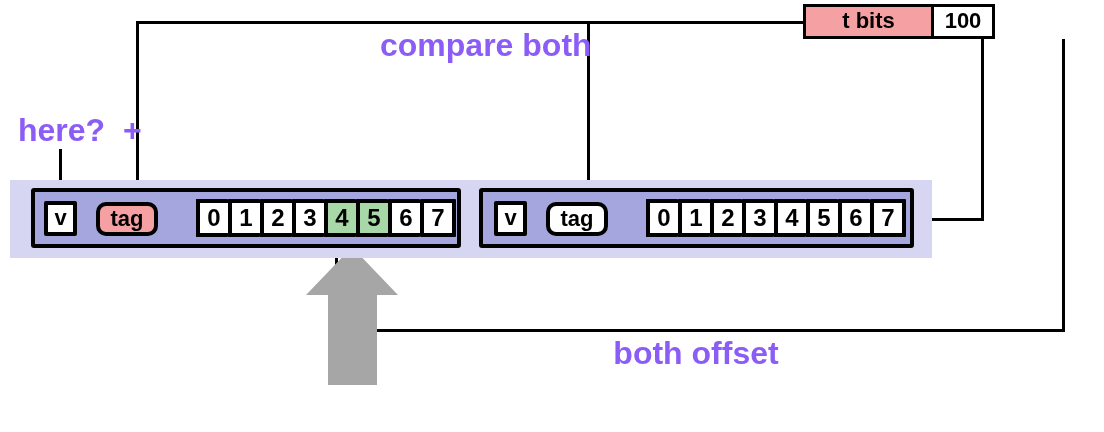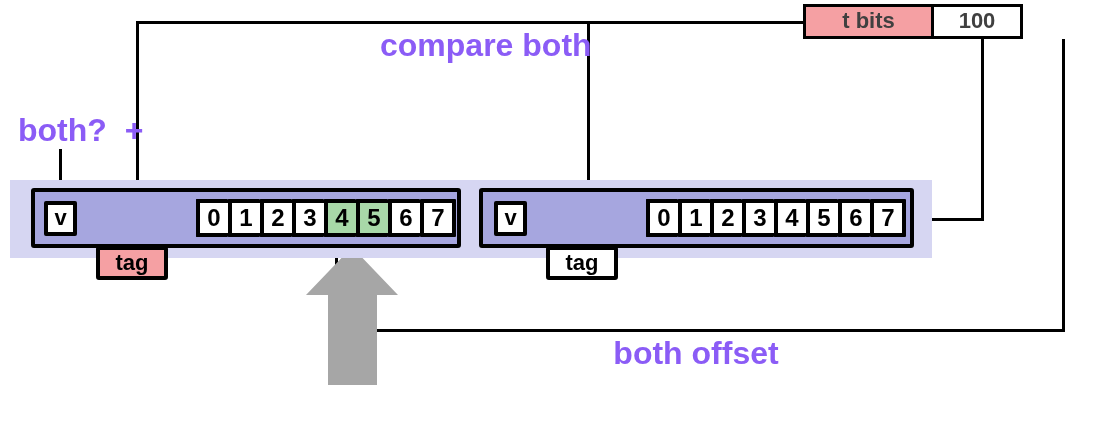--- a/index.html
+++ b/index.html
@@ -28,47 +28,47 @@
   }
   #set-left{left:31px;width:430px;}
   #set-right{left:479px;width:435px;}
 
   .vbox{
     position:absolute;width:33px;height:35px;box-sizing:border-box;
     background:#fff;border:4px solid #000;border-radius:2px;
     font-weight:bold;font-size:22px;line-height:26px;text-align:center;color:#000;
   }
   .tagbox{
-    position:absolute;width:72px;height:34px;box-sizing:border-box;
-    background:#fff;border:4px solid #000;border-radius:3px;
-    font-weight:bold;font-size:22px;line-height:25px;text-align:center;color:#000;margin-top:44px;
+    position:absolute;width:62px;height:34px;box-sizing:border-box;
+    background:#fff;border:4px solid #000;border-radius:10px;
+    font-weight:bold;font-size:22px;line-height:25px;text-align:center;color:#000;
   }
   .tagbox[data-hl="pink"]{background:#F5A0A3;}
 
   .byte-row{position:absolute;display:flex;}
   .cell{
     width:32px;height:38px;box-sizing:border-box;
     background:#fff;
     border:4px solid #000;border-right:none;border-radius:1px;
     font-weight:bold;font-size:24px;line-height:30px;text-align:center;color:#000;
   }
   .cell:last-child{border-right:4px solid #000;width:36px;}
   .cell[data-hl="green"]{background:#A8D8A8;}
 
   
   #address-word{position:absolute;left:803px;top:4px;display:flex;}
   .afield{
     height:35px;box-sizing:border-box;background:#fff;
     border:3px solid #000;
-    font-weight:bold;font-size:22px;line-height:28px;text-align:center;color:#404040;
+    font-weight:bold;font-size:22px;line-height:28px;text-align:center;color:#000000;
   }
   .afield[data-hl="pink"]{background:#F5A0A3;}
   #afield-tag{width:131px;}
   #afield-index{width:102px;margin-left:-3px;}
-  #afield-offset{width:92px;margin-left:-3px;}
+  #afield-offset{width:64px;margin-left:-3px;}
 
   
   .lbl{
     position:absolute;font-weight:bold;font-size:32px;color:#8b5cf6;
     white-space:pre;line-height:28px;
   }
   #lbl-compare{left:380px;top:31px;width:200px;text-align:right;}
   #lbl-valid{left:18px;top:116px;}
   #lbl-match{left:148px;top:116px;}
   #lbl-blockoffset{left:546px;top:339px;width:300px;text-align:center;}
@@ -127,16 +127,16 @@
       <div class="cell" data-hl="">7</div>
     </div>
   </div>
 
   <div id="address-word">
     <div class="afield" id="afield-tag" data-hl="pink">t bits</div>
     <div class="afield" id="afield-offset" data-hl="">100</div>
   </div>
 
   <div class="lbl" id="lbl-compare">compare both</div>
-  <div class="lbl" id="lbl-valid">both?  +</div>
+  <div class="lbl" id="lbl-valid">here?  +</div>
   <div class="lbl" id="lbl-blockoffset">both offset</div>
 
 </div>
 
 </body></html>

